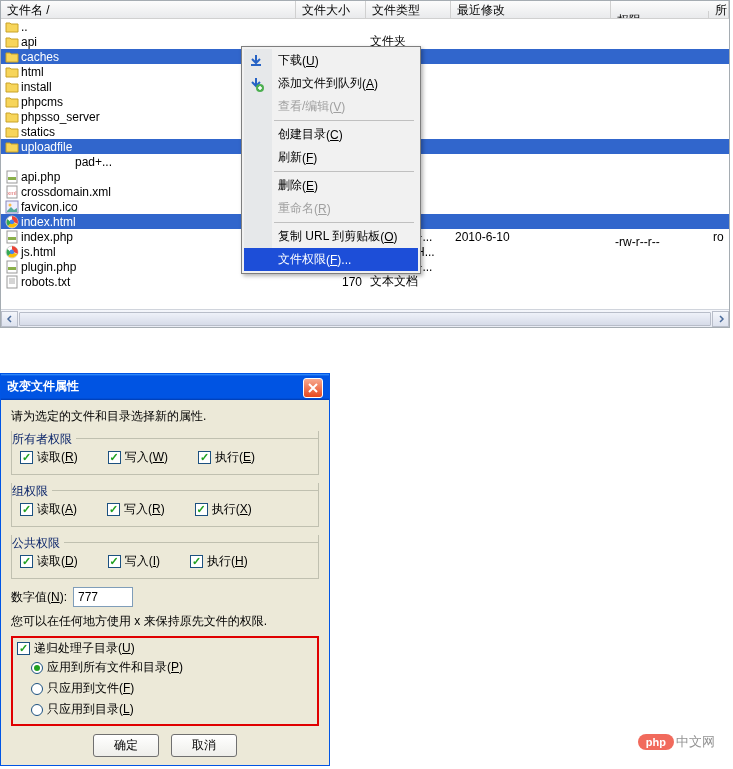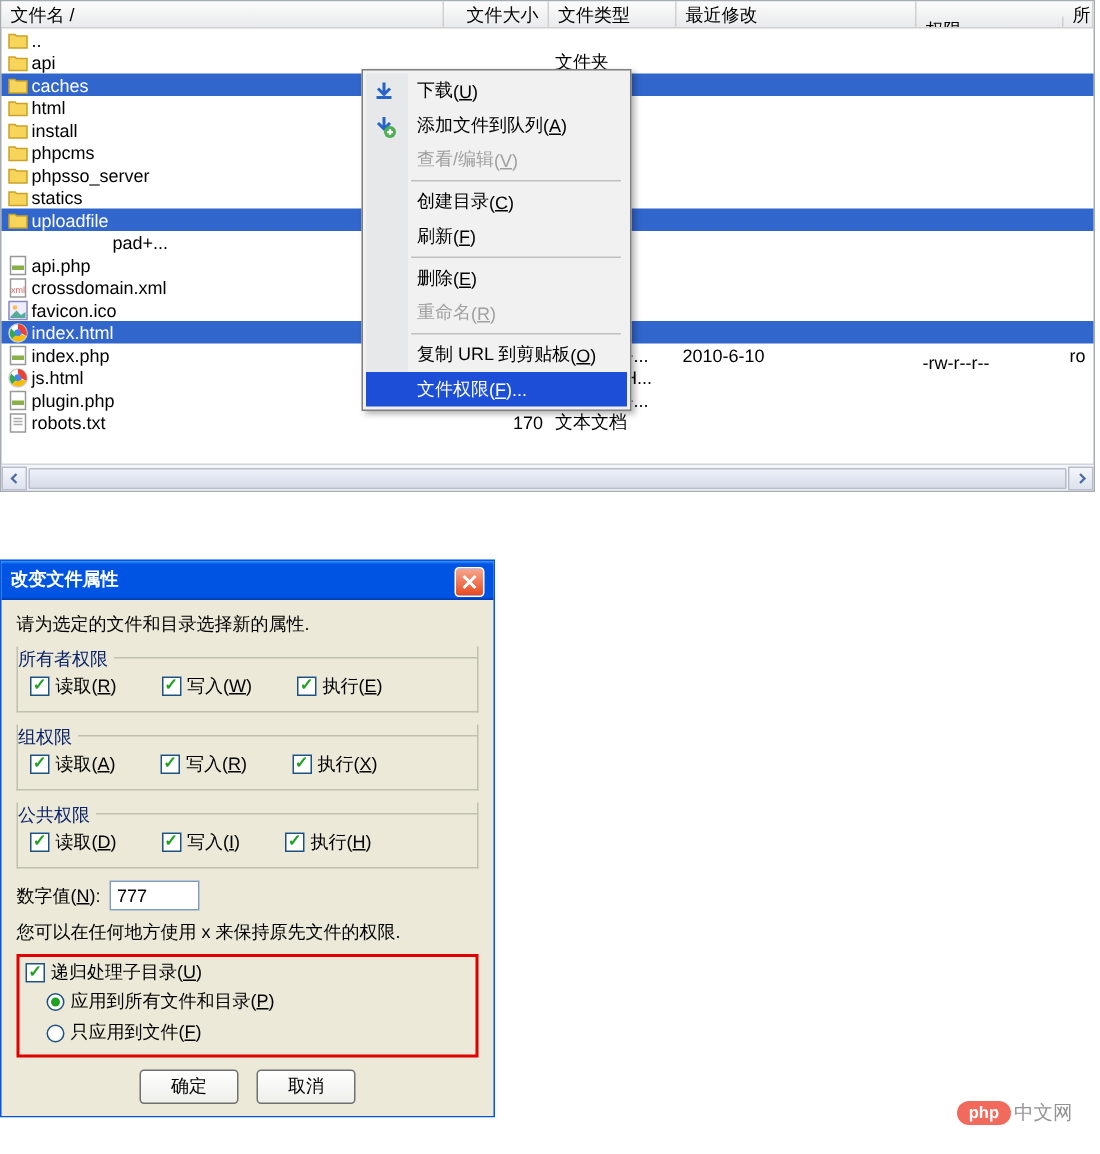--- a/index.html
+++ b/index.html
@@ -24,21 +24,21 @@
       height: 18px;
       font-size: 12px;
     }
     .header-cell {
       padding: 1px 6px;
       border-right: 1px solid #d0d0d0;
       white-space: nowrap;
       overflow: hidden;
     }
     .col-name { width: 295px; }
-    .col-size { width: 70px; text-align: right; }
+    .col-size { width: 70px; }
     .col-type { width: 85px; }
     .col-modified { width: 160px; }
     .col-perm { width: 98px; margin-top: 10px; }
     .col-owner { width: 20px; }
     
     .file-list { position: relative; }
     .file-row {
       display: flex;
       height: 15px;
       align-items: center;
@@ -722,20 +722,24 @@
           <span><span>递归处理子目录</span>(<span class="under">U</span>)</span>
         </label>
       <label class="radio-label">
           <span class="radio checked"></span>
           <span><span>应用到所有文件和目录</span>(<span class="under">P</span>)</span>
         </label>
       <label class="radio-label">
           <span class="radio"></span>
           <span><span>只应用到文件</span>(<span class="under">F</span>)</span>
         </label>
+      <label class="radio-label">
+          <span class="radio"></span>
+          <span><span>只应用到目录</span>(<span class="under">L</span>)</span>
+        </label>
     </div>
 
     <div class="button-row">
       <button class="btn">确定</button>
       <button class="btn">取消</button>
     </div>
   </div>
 </div>
 
 <div class="watermark">

